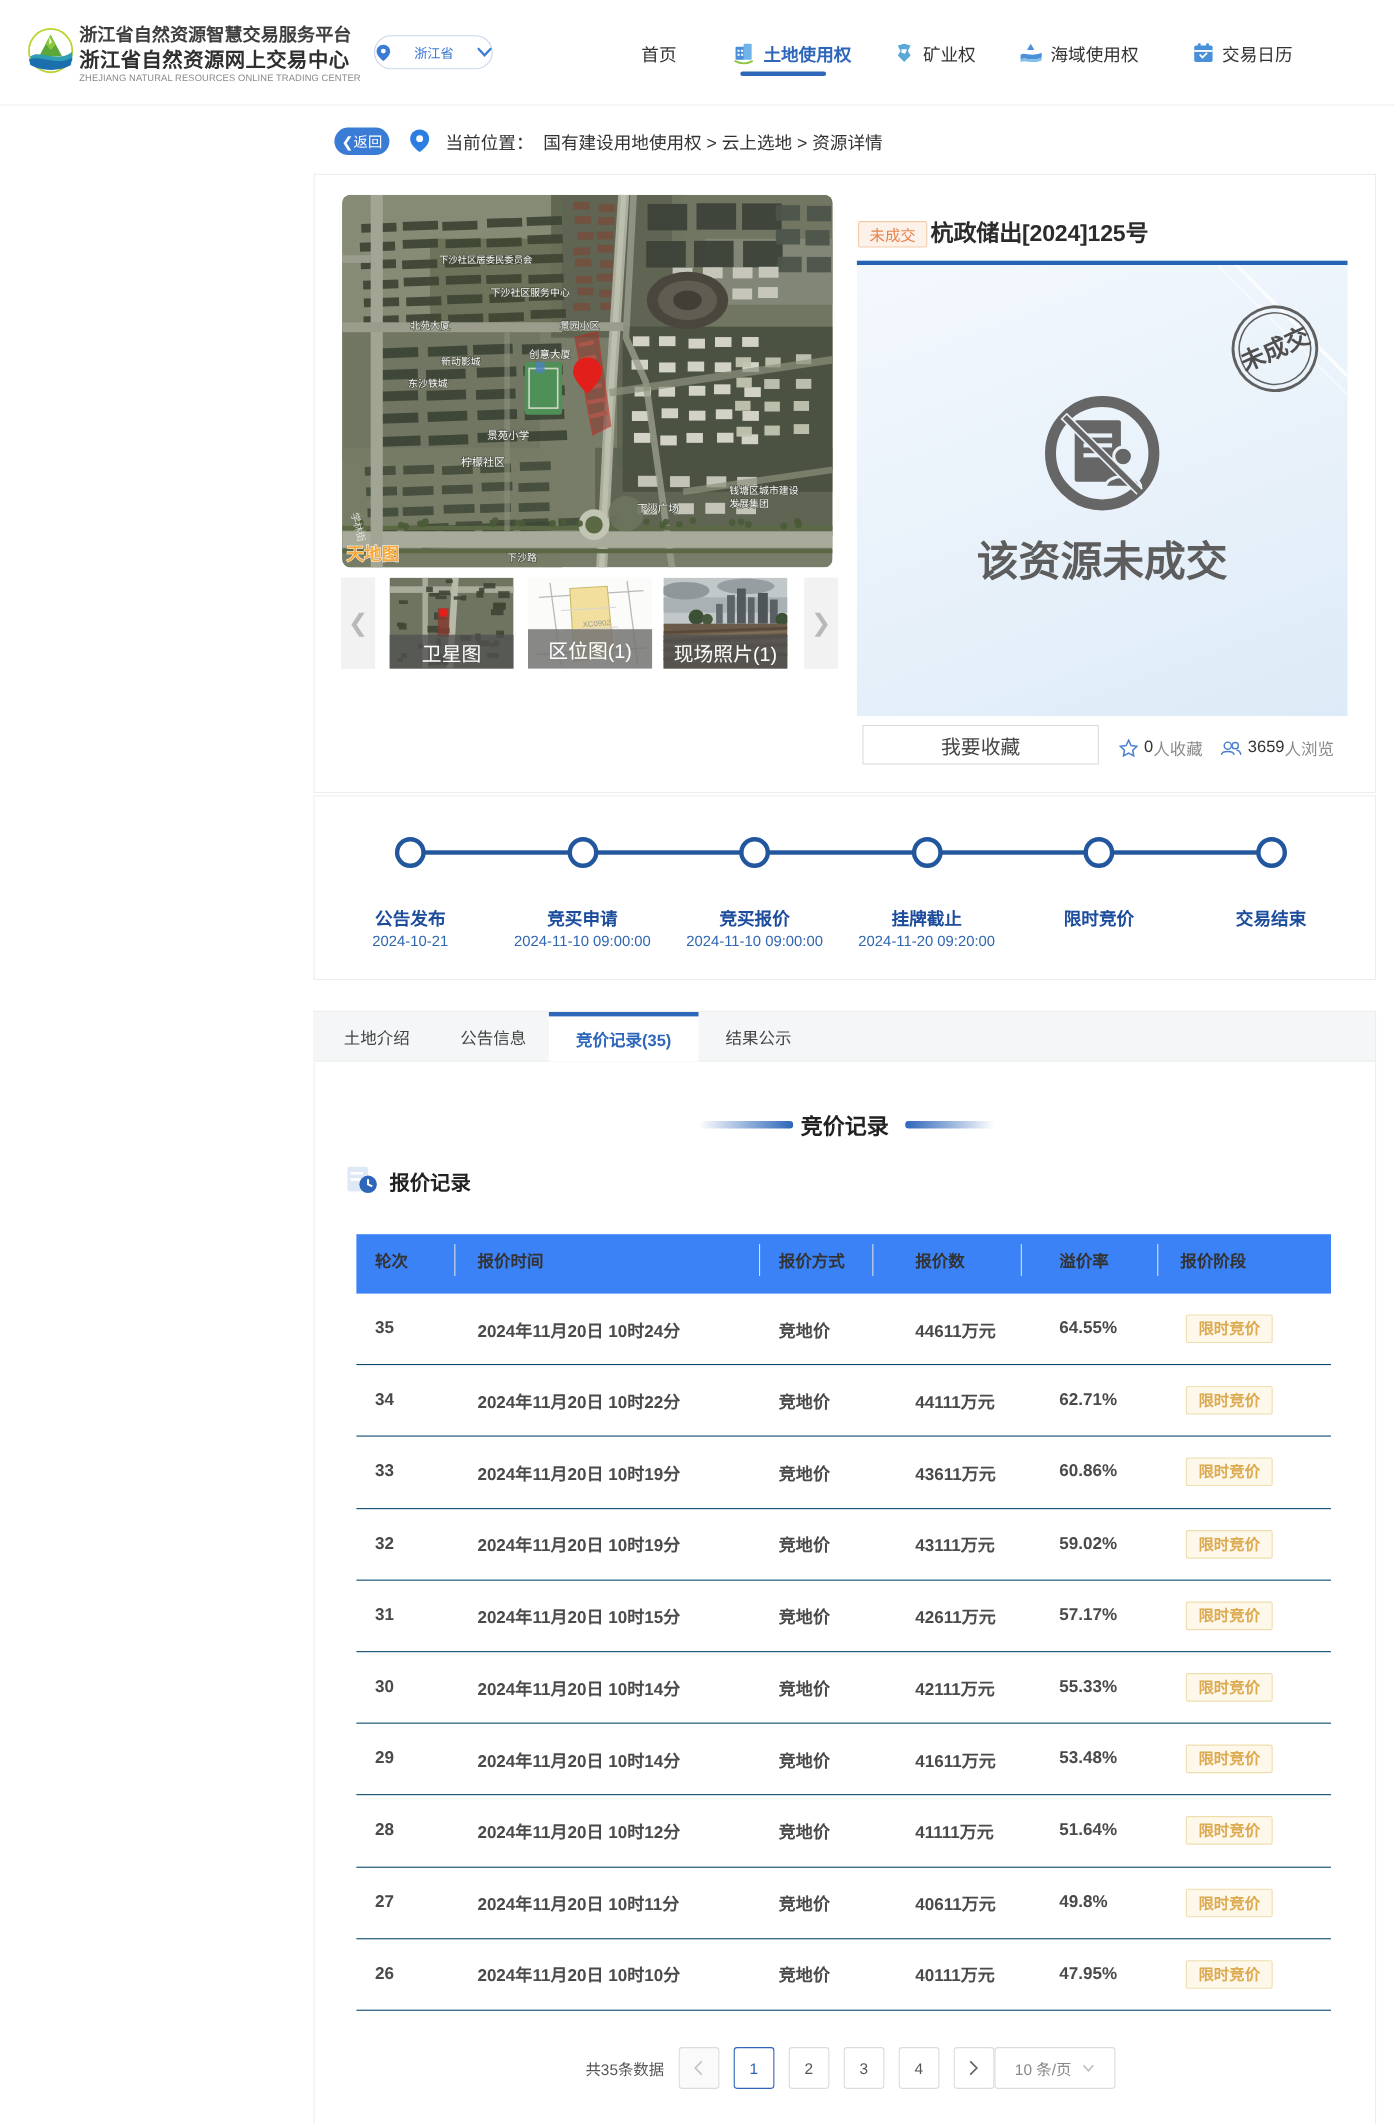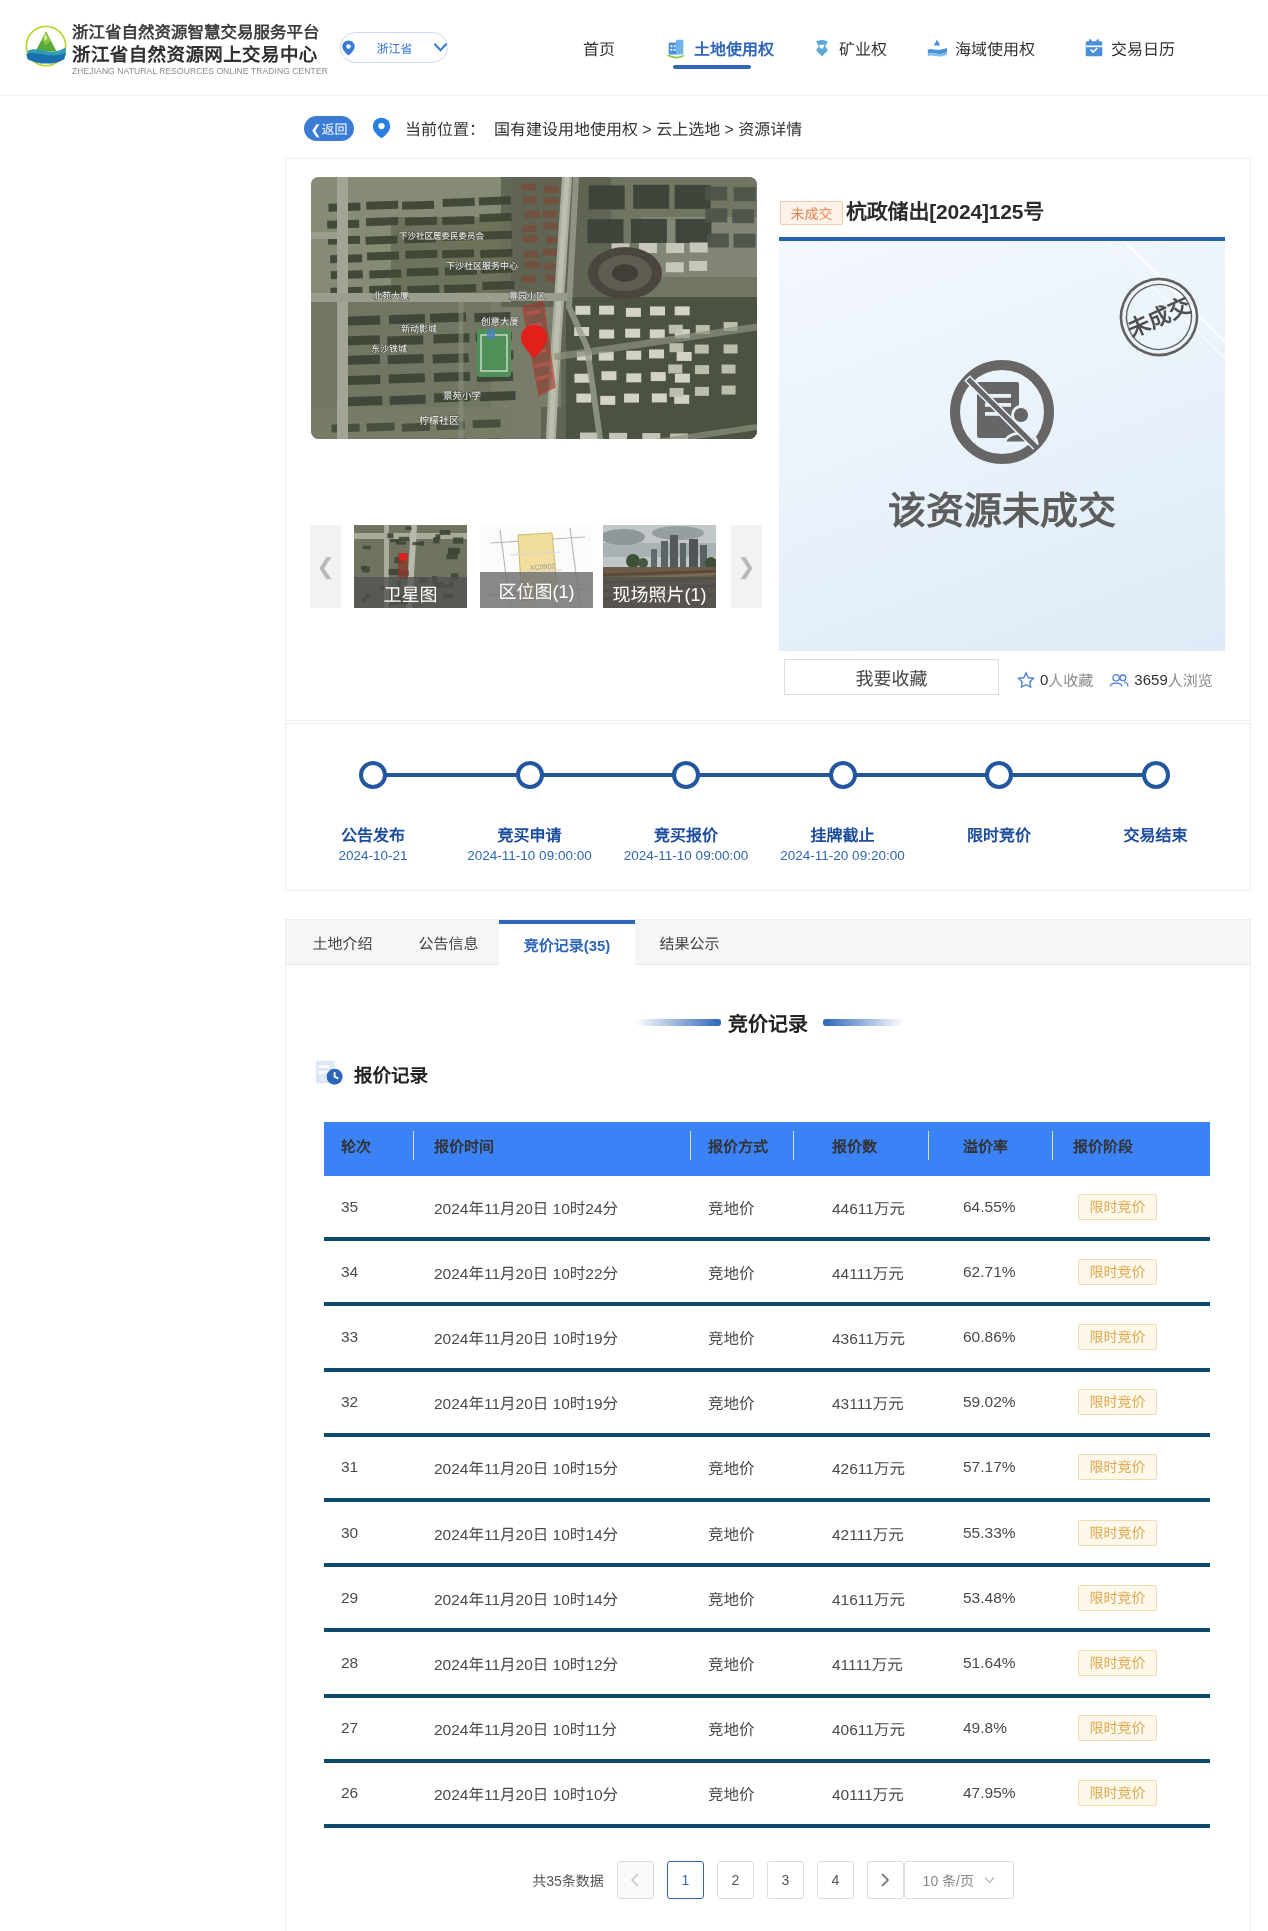--- a/index.html
+++ b/index.html
@@ -24,21 +24,21 @@
 .crumb-pin { margin-left:18px; }
 .crumb-text { margin-left:14px; font-size:16px; color:#333; }
 
 
 .card { position:absolute; left:285px; width:966px; background:#fff; border:1px solid #ededed; }
 .card1 { top:158px; height:563px; }
 .card2 { top:723px; height:168px; }
 .card3 { top:919px; height:1012px; border-bottom:none; }
 
 
-.map-box { position:absolute; left:25px; top:18px; width:446px; height:262px; border-radius:8px; overflow:hidden; }
+.map-box { position:absolute; left:25px; top:18px; width:446px; height:339px; border-radius:8px; overflow:hidden; }
 .thumbs { position:absolute; left:24px; top:366px; height:83px; width:452px; }
 .arrow-band { position:absolute; top:0; width:31px; height:83px; background:#f2f2f2; color:#b9b9b9; font-size:22px; display:flex; align-items:center; justify-content:center; }
 .thumb { position:absolute; top:0; width:113px; height:83px; overflow:hidden; }
 .thumb .lbl { position:absolute; left:0; right:0; bottom:0; height:31px; background:rgba(80,80,80,.75); color:#fff; font-size:18px; display:flex; align-items:center; justify-content:center; }
 .thumb.sel .lbl { height:36px; background:rgba(115,115,115,.85); }
 
 
 .tag-fail { position:absolute; left:494px; top:42px; width:63px; height:24px; background:#fdf2e9; border:1px solid #f3cbaa; color:#e8834e; font-size:14px; display:flex; align-items:center; justify-content:center; border-radius:2px; }
 .res-title { position:absolute; left:560px; top:36px; font-size:21px; letter-spacing:-0.2px; font-weight:bold; color:#2b2b2b; }
 .blue-line { position:absolute; left:493px; top:78px; width:446px; height:4px; background:#2563b5; }
@@ -59,21 +59,21 @@
 .tab.active { background:#fff; color:#2e66ba; font-weight:bold; border-top:4px solid #2e66ba; }
 .sec-title { position:absolute; left:0; width:964px; top:88px; text-align:center; font-size:20px; font-weight:bold; color:#222; }
 .grad-l,.grad-r { position:absolute; top:99px; height:7px; border-radius:3px; }
 .grad-l { left:349px; width:86px; background:linear-gradient(90deg,rgba(46,102,186,0),#2e66ba); }
 .grad-r { left:537px; width:81px; background:linear-gradient(90deg,#2e66ba,rgba(46,102,186,0)); }
 .sub-title { position:absolute; left:68px; top:141px; font-size:18.5px; font-weight:bold; color:#222; }
 
 
 .tbl { position:absolute; left:38px; top:202px; width:886px; }
 .tbl-head { height:54px; padding-bottom:7px; background:#3b82f6; position:relative; display:flex; align-items:center; font-size:15px; font-weight:bold; color:#333; }
-.tbl-row { height:65.2px; border-bottom:4px solid #0c4a6e; position:relative; display:flex; align-items:center; font-size:15.5px; color:#4a4a4a; }
+.tbl-row { height:65.2px; border-bottom:1px solid #0c4a6e; position:relative; display:flex; align-items:center; font-size:15.5px; color:#4a4a4a;font-weight:bold; }
 .c1{position:absolute;left:17px;} .c2{position:absolute;left:110px;} .c3{position:absolute;left:384px;} .c4{position:absolute;left:508px;} .c5{position:absolute;left:639px;} .c6{position:absolute;left:749px;}
 .sep { position:absolute; top:9px; height:29px; width:1px; background:#ddd; }
 .stage-tag { display:inline-block; margin-left:5px; width:79px; height:26px; line-height:24px; text-align:center; background:#fdf8e9; border:1px solid #f0ddae; color:#ddaa52; font-size:14px; border-radius:2px; }
 
 
 .pager { position:absolute; left:5px; top:941px; width:964px; display:flex; align-items:center; justify-content:center; font-size:14px; color:#555; }
 .pg-btn { width:37px; height:38px; border:1px solid #dcdcdc; border-radius:3px; display:flex; align-items:center; justify-content:center; margin-left:13px; color:#555; background:#fff; }
 .pg-btn.cur { border-color:#2e66ba; color:#2e66ba; }
 .pg-btn.dis { color:#c8c8c8; background:#fafafa; }
 .pg-sel { width:110px; height:38px; border:1px solid #dcdcdc; border-radius:3px; display:flex; align-items:center; justify-content:center; color:#888; }

